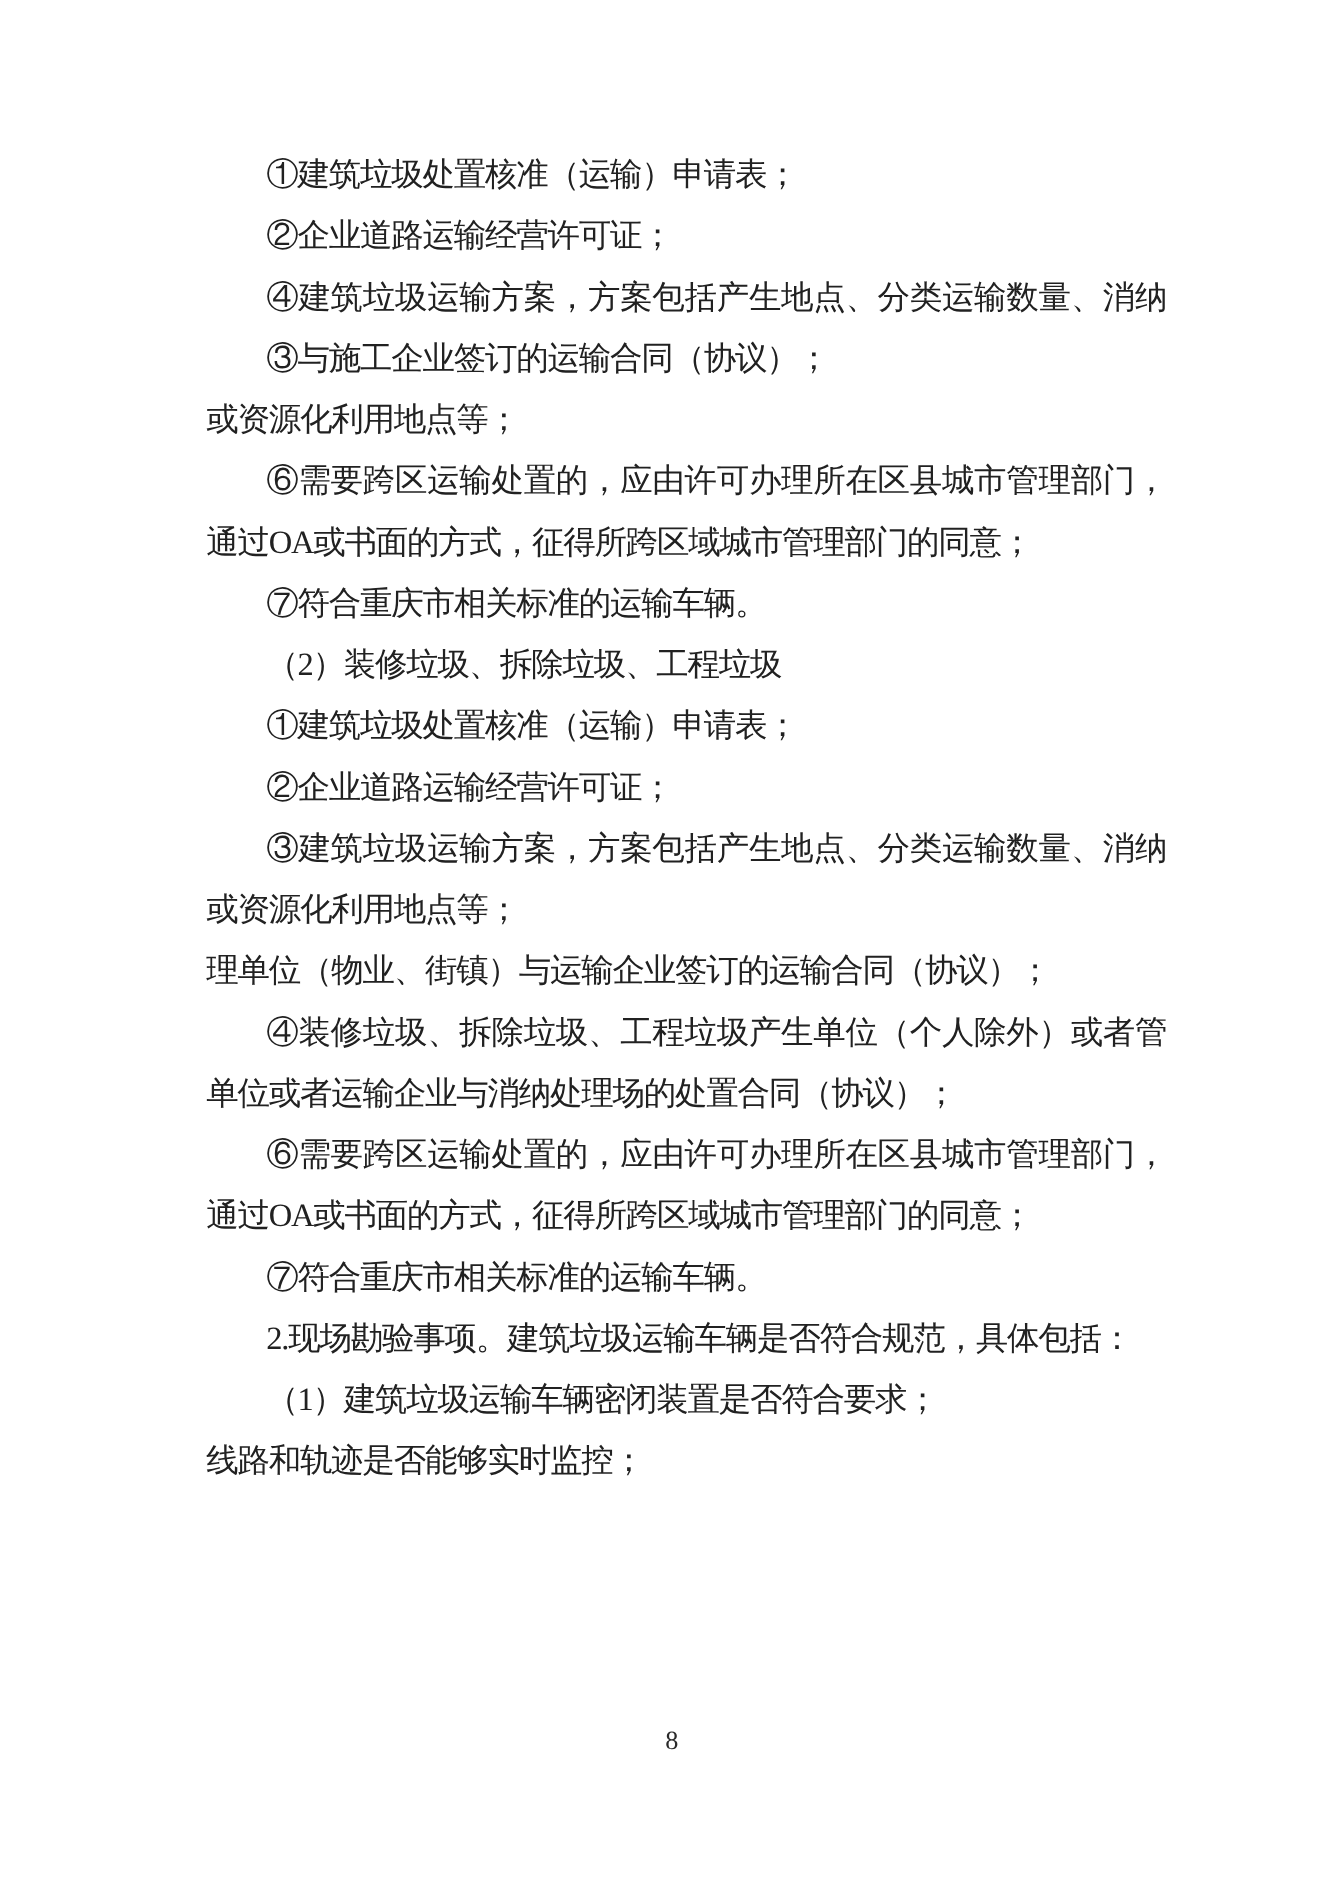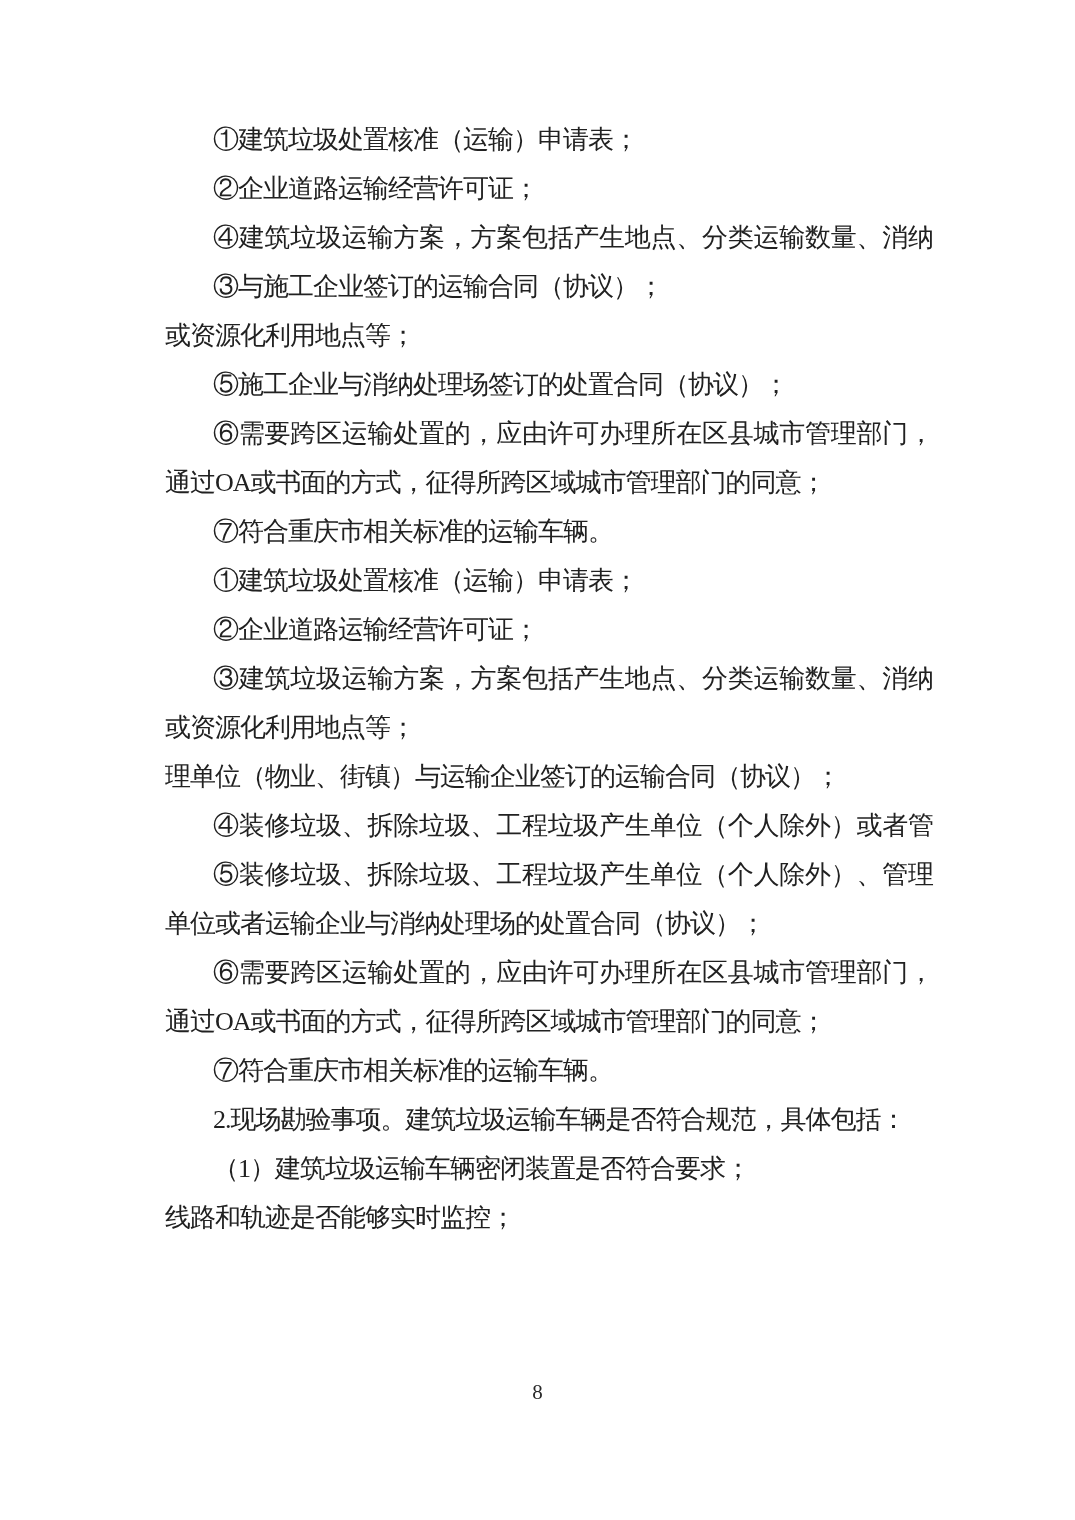--- a/index.html
+++ b/index.html
@@ -50,31 +50,30 @@
 </head>
 <body>
 
 <div class="page">
   <div class="text-block">
       <div class="line indent">①建筑垃圾处置核准（运输）申请表；</div>
       <div class="line indent">②企业道路运输经营许可证；</div>
       <div class="line indent fill">④建筑垃圾运输方案，方案包括产生地点、分类运输数量、消纳</div>
       <div class="line indent">③与施工企业签订的运输合同（协议）；</div>
       <div class="line">或资源化利用地点等；</div>
-      <div class="line indent">⑤施工企业与消纳处理场签订的处置合同（协议）；</div>
       <div class="line indent fill">⑥需要跨区运输处置的，应由许可办理所在区县城市管理部门，</div>
       <div class="line">通过OA或书面的方式，征得所跨区域城市管理部门的同意；</div>
       <div class="line indent">⑦符合重庆市相关标准的运输车辆。</div>
+      <div class="line indent">（2）装修垃圾、拆除垃圾、工程垃圾</div>
       <div class="line indent">①建筑垃圾处置核准（运输）申请表；</div>
       <div class="line indent">②企业道路运输经营许可证；</div>
       <div class="line indent fill">③建筑垃圾运输方案，方案包括产生地点、分类运输数量、消纳</div>
       <div class="line">或资源化利用地点等；</div>
       <div class="line">理单位（物业、街镇）与运输企业签订的运输合同（协议）；</div>
       <div class="line indent fill">④装修垃圾、拆除垃圾、工程垃圾产生单位（个人除外）或者管</div>
-      <div class="line indent fill">⑤装修垃圾、拆除垃圾、工程垃圾产生单位（个人除外）、管理</div>
       <div class="line">单位或者运输企业与消纳处理场的处置合同（协议）；</div>
       <div class="line indent fill">⑥需要跨区运输处置的，应由许可办理所在区县城市管理部门，</div>
       <div class="line">通过OA或书面的方式，征得所跨区域城市管理部门的同意；</div>
       <div class="line indent">⑦符合重庆市相关标准的运输车辆。</div>
       <div class="line indent">2.现场勘验事项。建筑垃圾运输车辆是否符合规范，具体包括：</div>
       <div class="line indent">（1）建筑垃圾运输车辆密闭装置是否符合要求；</div>
       <div class="line">线路和轨迹是否能够实时监控；</div>
     </div>
   <div class="page-number">8</div>
 </div>

